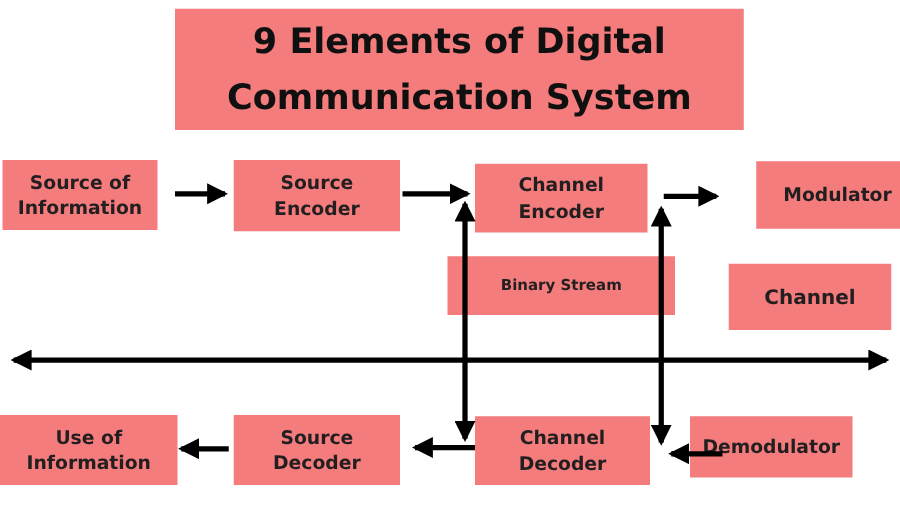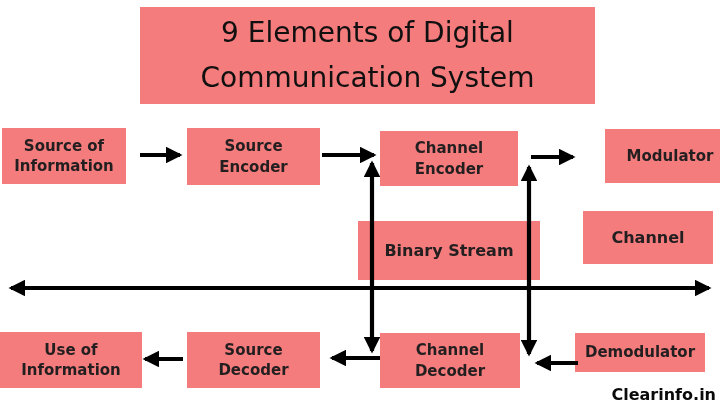--- a/index.html
+++ b/index.html
@@ -23,40 +23,40 @@
     justify-content: center;
     text-align: center;
     white-space: pre-line;
   }
 
   .title-box {
     left: 140px; top: 7px; width: 455px; height: 97px;
     position: absolute;
     background: #F47C7C;
     color: #101010;
-    font-weight: normal;
+    font-weight: bold;
     font-size: 28px;
     line-height: 1.6;
     display: flex;
     align-items: center;
     justify-content: center;
     text-align: center;
     white-space: pre-line;
   }
 
   .b-src-info   { left: 2px;   top: 128px; width: 124px; height: 56px; }
   .b-src-enc    { left: 187px; top: 128px; width: 133px; height: 57px; }
   .b-ch-enc     { left: 380px; top: 131px; width: 138px; height: 55px; }
   .b-mod        { left: 583px; top: 129px; width: 130px; height: 54px; margin-left: 22px; }
-  .b-bin        { left: 358px; top: 221px; width: 182px; height: 59px; font-size: 16px; }
+  .b-bin        { left: 358px; top: 205px; width: 182px; height: 47px; font-size: 12px; }
   .b-chan       { left: 583px; top: 211px; width: 130px; height: 53px; font-size: 16px; }
   .b-use-info   { left: 0px;   top: 332px; width: 142px; height: 56px; }
   .b-src-dec    { left: 187px; top: 332px; width: 133px; height: 56px; }
   .b-ch-dec     { left: 380px; top: 333px; width: 140px; height: 55px; }
-  .b-demod      { left: 575px; top: 333px; width: 130px; height: 39px; }
+  .b-demod      { left: 552px; top: 333px; width: 130px; height: 49px; }
 
   .arrow-layer {
     position: absolute;
     left: 0; top: 0;
     width: 720px; height: 404px;
     pointer-events: none;
   }
 
   .watermark {
     position: absolute;
@@ -121,15 +121,14 @@
       <path d="M11,288 H709" marker-start="url(#ah)" marker-end="url(#ah)"></path>
 
       <path d="M183,359 H145" marker-end="url(#ah)"></path>
 
       <path d="M380,358 H332" marker-end="url(#ah)"></path>
 
       <path d="M578,363 H537" marker-end="url(#ah)"></path>
     </g>
   </svg>
 
-  <div class="watermark">Clearinfo.in</div>
 
 </div>
 
 </body></html>

